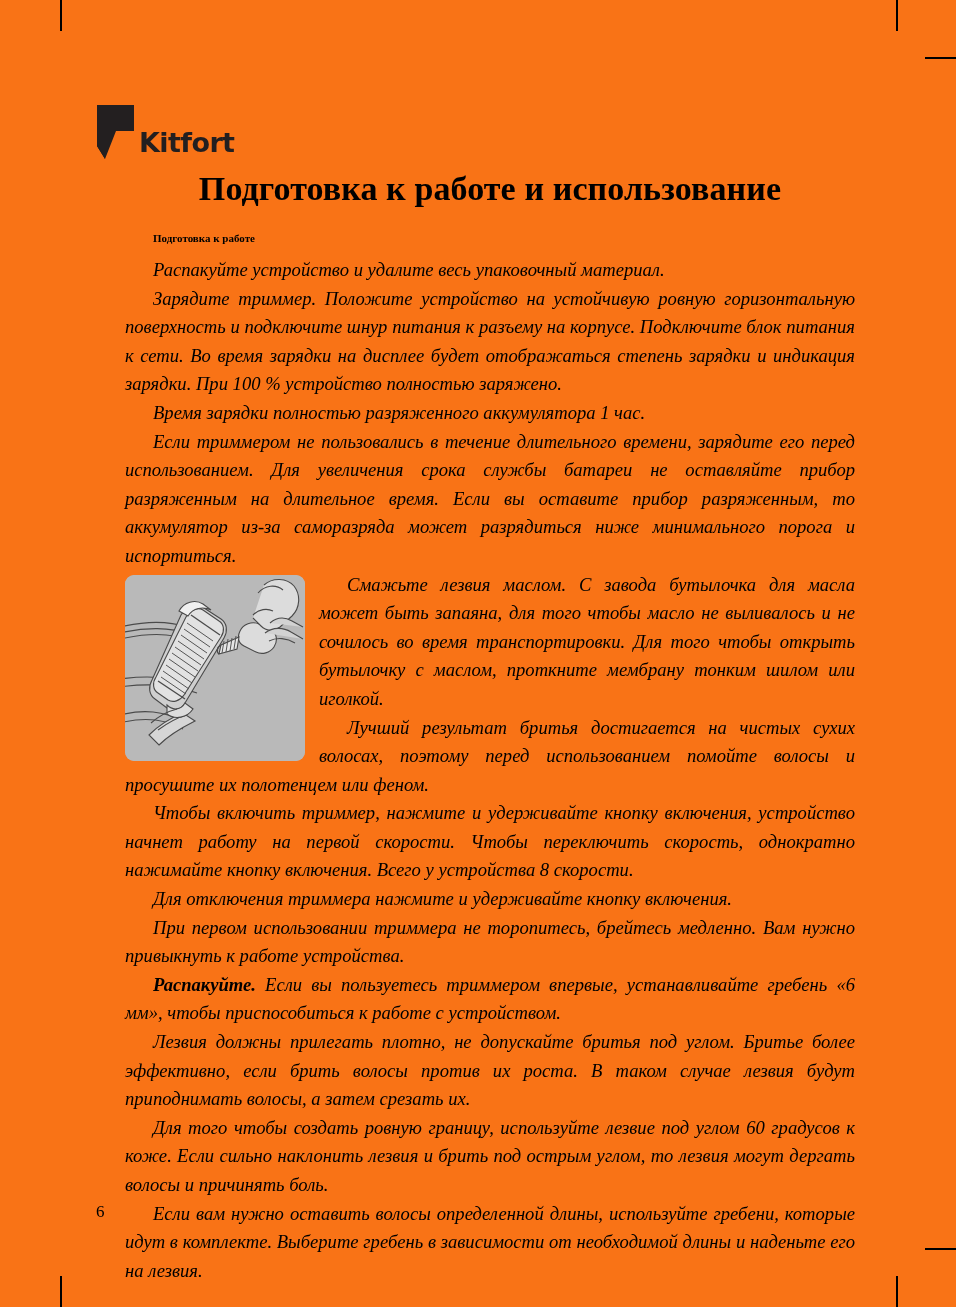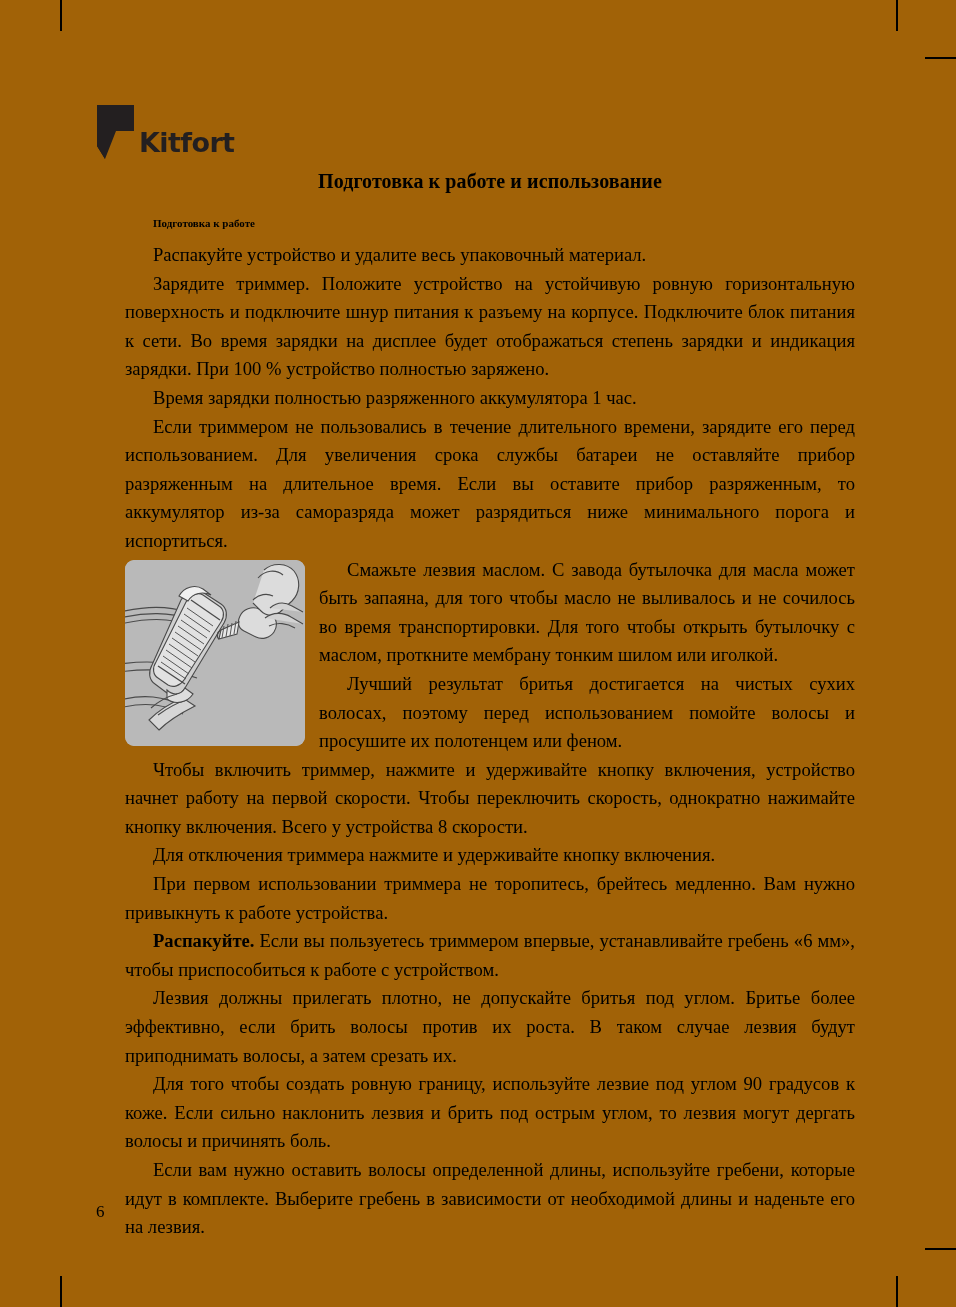--- a/index.html
+++ b/index.html
@@ -9,21 +9,21 @@
     background: #ffffff;
   }
   body {
     font-family: "Liberation Serif", "DejaVu Serif", serif;
     color: #000000;
   }
   .page {
     position: relative;
     width: 956px;
     height: 1307px;
-    background: #a16207;
+    background: #f97316;
     overflow: hidden;
   }
 
   
   .crop {
     position: absolute;
     background: #000000;
   }
   .crop.v { width: 2px; height: 31px; }
   .crop.h { height: 2px; width: 31px; }
@@ -66,21 +66,21 @@
   .content {
     position: absolute;
     left: 125px;
     top: 170px;
     width: 730px;
   }
 
   h1.doc-title {
     font-family: "Liberation Serif", "DejaVu Serif", serif;
     font-weight: bold;
-    font-size: 20px;
+    font-size: 34px;
     text-align: center;
     margin: 0 0 24px 0;
     letter-spacing: 0.1px;
   }
 
   h2.section-heading {
     font-family: "Liberation Serif", "DejaVu Serif", serif;
     font-weight: bold;
     font-size: 11px;
     margin: 0 0 12px 0;
@@ -91,20 +91,21 @@
     margin-bottom: 14px;
   }
 
   p.body {
     font-size: 18.6px;
     line-height: 28.6px;
     margin: 0;
     text-align: justify;
     text-indent: 28px;
     hyphens: manual;
+    font-style: italic;
   }
   p.body + p.body { margin-top: 0; }
 
   .b { font-weight: bold; }
 
   
   .figure-wrap {
     float: left;
     width: 180px;
     height: 186px;
@@ -248,20 +249,20 @@
     </div>
 
 
     <p class="body">Чтобы включить триммер, нажмите и удерживайте кнопку включения, устройство начнет работу на первой скорости. Чтобы переключить скорость, однократно нажимайте кнопку включения. Всего у устройства 8 скорости.</p>
     <p class="body">Для отключения триммера нажмите и удерживайте кнопку включения.</p>
     <p class="body">При первом использовании триммера не торопитесь, брейтесь медленно. Вам нужно привыкнуть к работе устройства.</p>
 
     <p class="body"><span class="b">Распакуйте.</span><span> Если вы пользуетесь триммером впервые, устанавливайте гребень «6 мм», чтобы приспособиться к работе с устройством.</span></p>
 
     <p class="body">Лезвия должны прилегать плотно, не допускайте бритья под углом. Бритье более эффективно, если брить волосы против их роста. В таком случае лезвия будут приподнимать волосы, а затем срезать их.</p>
-    <p class="body">Для того чтобы создать ровную границу, используйте лезвие под углом 90 градусов к коже. Если сильно наклонить лезвия и брить под острым углом, то лезвия могут дергать волосы и причинять боль.</p>
+    <p class="body">Для того чтобы создать ровную границу, используйте лезвие под углом 60 градусов к коже. Если сильно наклонить лезвия и брить под острым углом, то лезвия могут дергать волосы и причинять боль.</p>
     <p class="body">Если вам нужно оставить волосы определенной длины, используйте гребени, которые идут в комплекте. Выберите гребень в зависимости от необходимой длины и наденьте его на лезвия.</p>
 
   </div>
 
   <div class="page-number">6</div>
 
 </div>
 
 </body></html>

